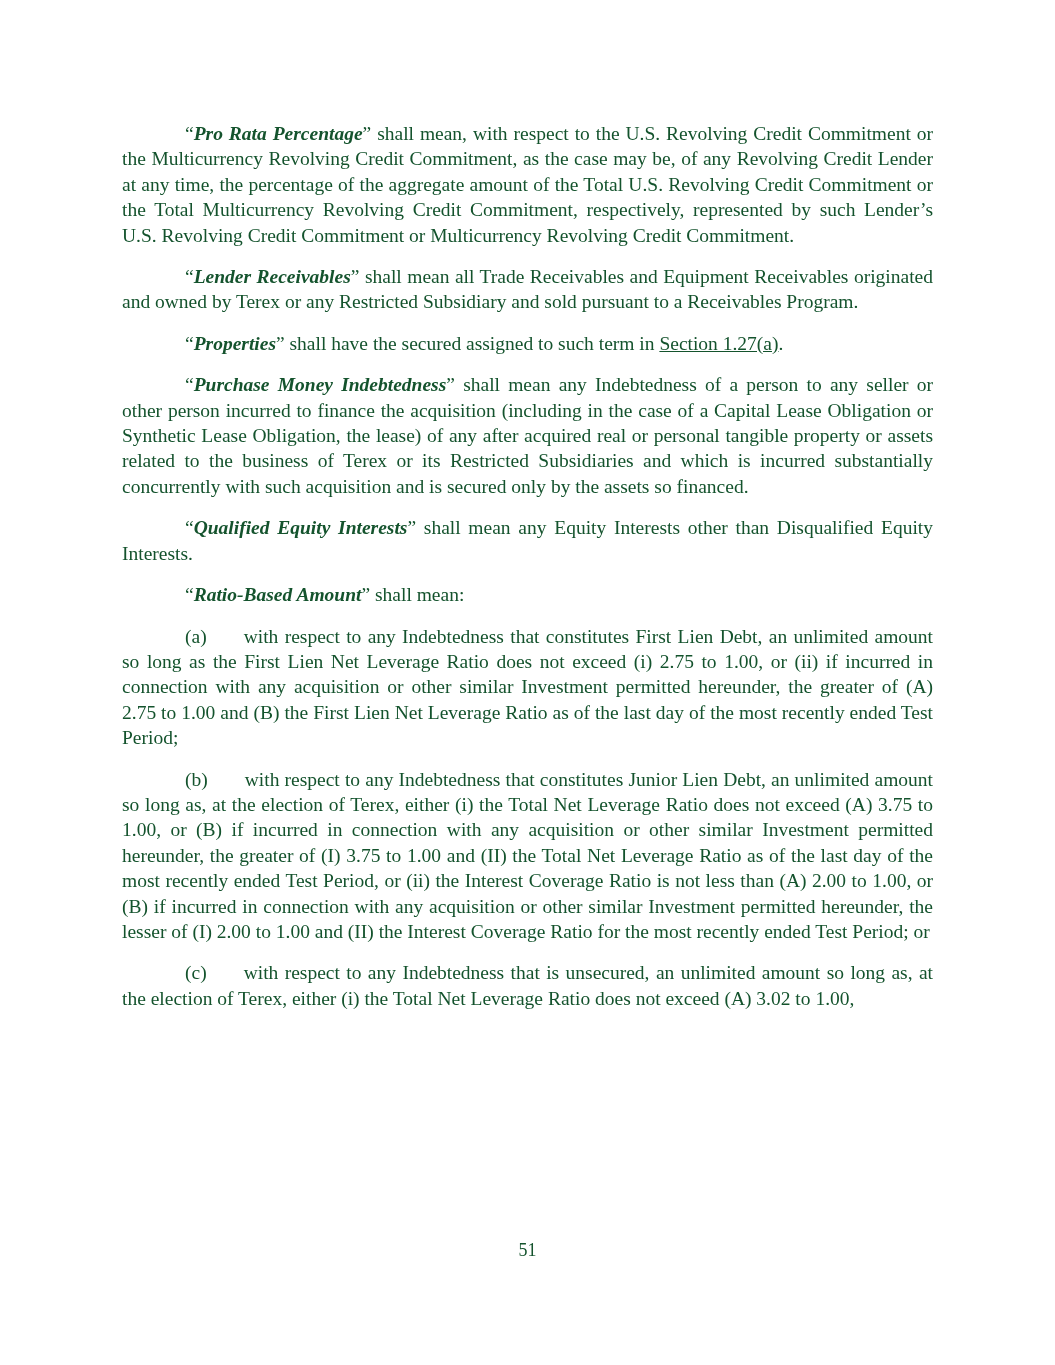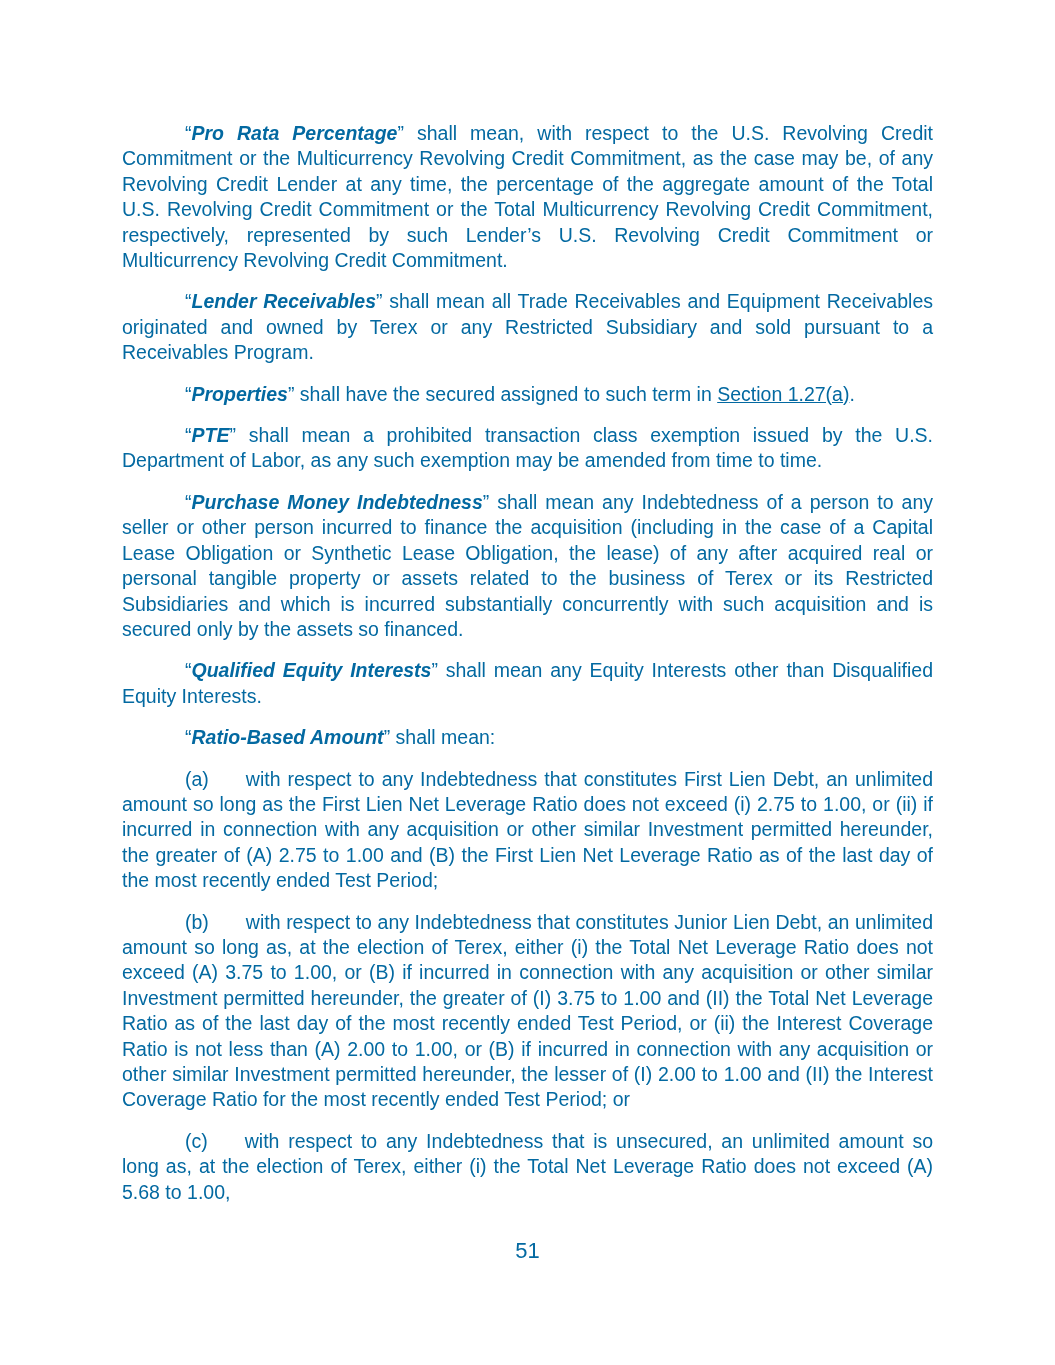--- a/index.html
+++ b/index.html
@@ -2,22 +2,22 @@
 <html><head>
 <meta charset="utf-8">
 <style>
   html, body { margin: 0; padding: 0; background: #e8e8e8; }
   .page {
     position: relative;
     width: 1055px;
     height: 1365px;
     margin: 0 auto;
     background: #ffffff;
-    font-family: Liberation Sans, sans-serif;
-    color: #0369a1;
+    font-family: Liberation Serif, serif;
+    color: #14532d;
     overflow: hidden;
   }
   .content {
     position: absolute;
     left: 122px;
     top: 121px;
     width: 811px;
   }
   .para {
     margin: 0 0 16px 0;
@@ -29,34 +29,33 @@
   }
   .term { font-weight: bold; font-style: italic; }
   .xref { text-decoration: underline; }
   .tab  { display: inline-block; width: 37px; }
   .page-number {
     position: absolute;
     left: 0;
     top: 1238px;
     width: 100%;
     text-align: center;
-    font-size: 22px;
+    font-size: 18px;
     line-height: 25px;
   }
 </style>
 </head>
 <body>
 
 <div class="page">
   <div class="content" id="doc-content">
       <p class="para"><span>“</span><span class="term">Pro Rata Percentage</span><span>” shall mean, with respect to the U.S. Revolving Credit Commitment or the Multicurrency Revolving Credit Commitment, as the case may be, of any Revolving Credit Lender at any time, the percentage of the aggregate amount of the Total U.S. Revolving Credit Commitment or the Total Multicurrency Revolving Credit Commitment, respectively, represented by such Lender’s U.S. Revolving Credit Commitment or Multicurrency Revolving Credit Commitment.</span></p>
       <p class="para"><span>“</span><span class="term">Lender Receivables</span><span>” shall mean all Trade Receivables and Equipment Receivables originated and owned by Terex or any Restricted Subsidiary and sold pursuant to a Receivables Program.</span></p>
       <p class="para"><span>“</span><span class="term">Properties</span><span>” shall have the secured assigned to such term in </span><span class="xref">Section 1.27(a)</span><span>.</span></p>
-      <p class="para"><span>“</span><span class="term">PTE</span><span>” shall mean a prohibited transaction class exemption issued by the U.S. Department of Labor, as any such exemption may be amended from time to time.</span></p>
       <p class="para"><span>“</span><span class="term">Purchase Money Indebtedness</span><span>” shall mean any Indebtedness of a person to any seller or other person incurred to finance the acquisition (including in the case of a Capital Lease Obligation or Synthetic Lease Obligation, the lease) of any after acquired real or personal tangible property or assets related to the business of Terex or its Restricted Subsidiaries and which is incurred substantially concurrently with such acquisition and is secured only by the assets so financed.</span></p>
       <p class="para"><span>“</span><span class="term">Qualified Equity Interests</span><span>” shall mean any Equity Interests other than Disqualified Equity Interests.</span></p>
       <p class="para"><span>“</span><span class="term">Ratio-Based Amount</span><span>” shall mean:</span></p>
       <p class="para"><span>(a)</span><span class="tab"></span><span>with respect to any Indebtedness that constitutes First Lien Debt, an unlimited amount so long as the First Lien Net Leverage Ratio does not exceed (i) 2.75 to 1.00, or (ii) if incurred in connection with any acquisition or other similar Investment permitted hereunder, the greater of (A) 2.75 to 1.00 and (B) the First Lien Net Leverage Ratio as of the last day of the most recently ended Test Period;</span></p>
       <p class="para"><span>(b)</span><span class="tab"></span><span>with respect to any Indebtedness that constitutes Junior Lien Debt, an unlimited amount so long as, at the election of Terex, either (i) the Total Net Leverage Ratio does not exceed (A) 3.75 to 1.00, or (B) if incurred in connection with any acquisition or other similar Investment permitted hereunder, the greater of (I) 3.75 to 1.00 and (II) the Total Net Leverage Ratio as of the last day of the most recently ended Test Period, or (ii) the Interest Coverage Ratio is not less than (A) 2.00 to 1.00, or (B) if incurred in connection with any acquisition or other similar Investment permitted hereunder, the lesser of (I) 2.00 to 1.00 and (II) the Interest Coverage Ratio for the most recently ended Test Period; or</span></p>
-      <p class="para"><span>(c)</span><span class="tab"></span><span>with respect to any Indebtedness that is unsecured, an unlimited amount so long as, at the election of Terex, either (i) the Total Net Leverage Ratio does not exceed (A) 5.68 to 1.00,</span></p>
+      <p class="para"><span>(c)</span><span class="tab"></span><span>with respect to any Indebtedness that is unsecured, an unlimited amount so long as, at the election of Terex, either (i) the Total Net Leverage Ratio does not exceed (A) 3.02 to 1.00,</span></p>
     </div>
   <div class="page-number">51</div>
 </div>
 
 </body></html>

